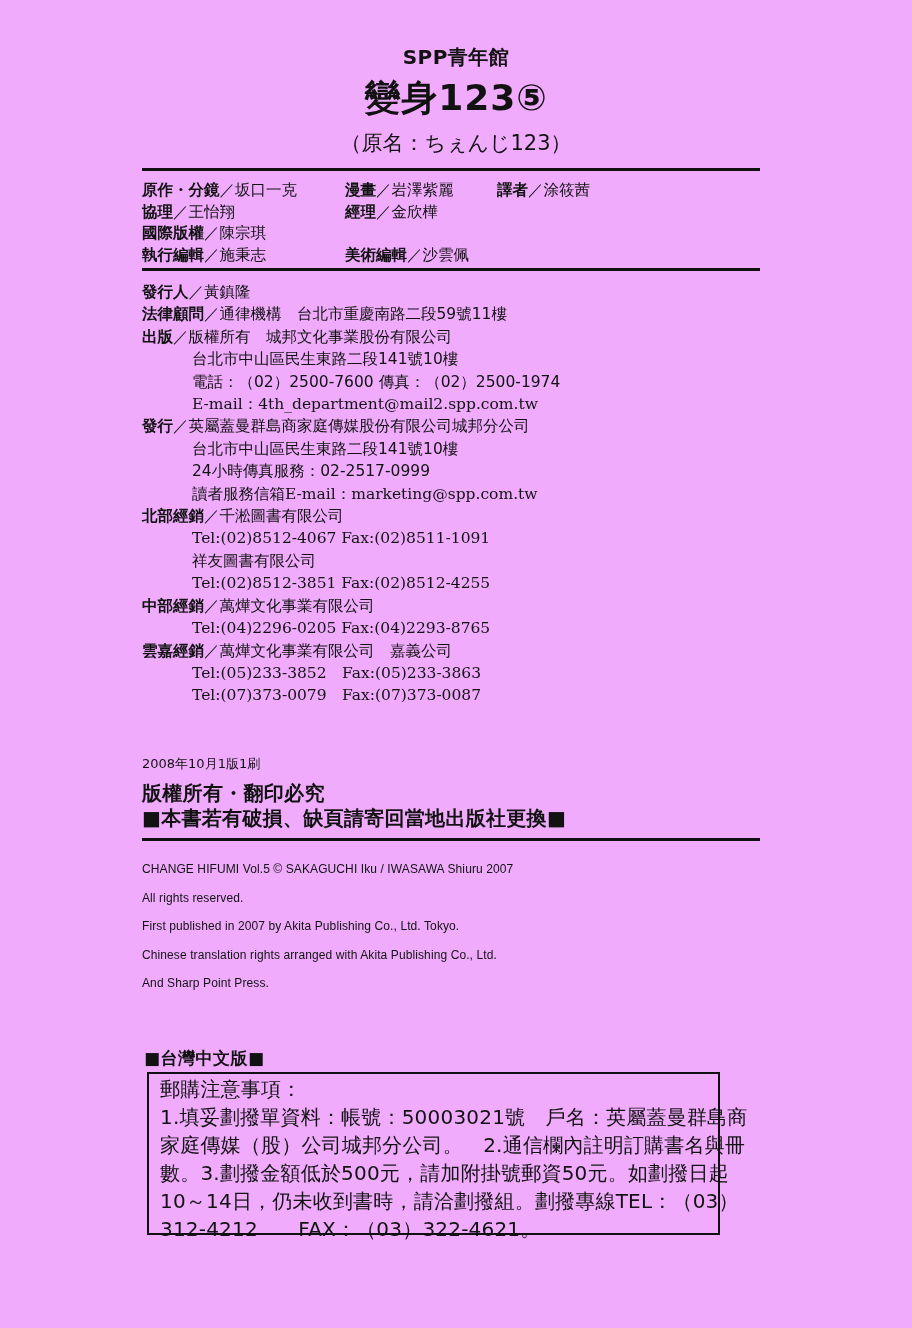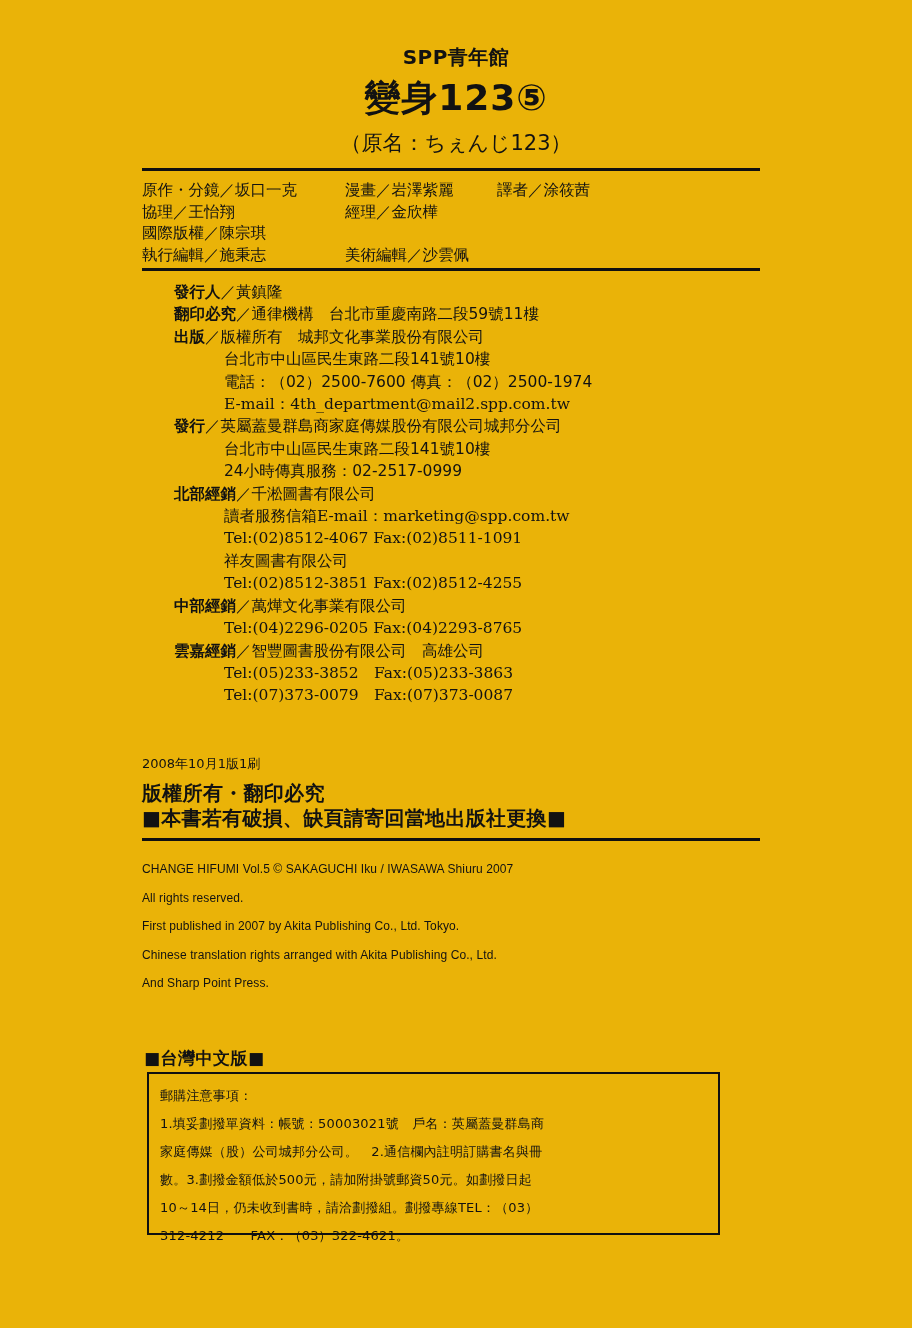--- a/index.html
+++ b/index.html
@@ -8,21 +8,21 @@
     background: #ffffff;
   }
   body {
     font-family: "DejaVu Sans", "Liberation Sans", sans-serif;
     color: #121212;
   }
   #page {
     position: relative;
     width: 912px;
     height: 1328px;
-    background: #eab308;
+    background: #f0abfc;
     overflow: hidden;
   }
 
   
   .rule {
     position: absolute;
     left: 142px;
     width: 618px;
     height: 3px;
     background: #101010;
@@ -64,33 +64,33 @@
     left: 142px; top: 180px;
     width: 620px;
     font-size: 15.5px;
     line-height: 21.5px;
   }
   .credit-row { position: relative; height: 21.5px; white-space: nowrap; }
   .credit-cell { position: absolute; top: 0; white-space: nowrap; }
   .c1 { left: 0px; }
   .c2 { left: 203px; }
   .c3 { left: 355px; }
-  .role { font-weight: 400; }
+  .role { font-weight: 700; }
   .sep  { font-weight: 400; }
   .pname { font-weight: 400; }
 
   
   #pubblock {
     position: absolute;
     left: 142px; top: 281px;
     width: 640px;
     font-size: 15.5px;
     line-height: 22.4px;
   }
-  .pline { white-space: nowrap; margin-left: 32px; }
+  .pline { white-space: nowrap; }
   .pline .lbl { font-weight: 700; }
   .ind { padding-left: 50px; }
   .serif { font-family: "DejaVu Serif", "Liberation Serif", serif; }
 
   
   #printdate {
     position: absolute;
     left: 142px; top: 754px;
     font-size: 13px;
     line-height: 20px;
@@ -130,22 +130,22 @@
   }
   #mailbox {
     position: absolute;
     left: 147px; top: 1072px;
     width: 573px;
     height: 163px;
     border: 2px solid #111;
     box-sizing: border-box;
   }
   #mailbox-inner {
-    padding: 8px 9px 0 11px;
-    font-size: 13px;
+    padding: 1px 9px 0 11px;
+    font-size: 20px;
     line-height: 28px;
     letter-spacing: 0.2px;
   }
   #mailbox-inner .mline { white-space: nowrap; }
 </style>
 </head>
 <body>
 
 <div id="page">
 
@@ -173,36 +173,36 @@
         <div class="credit-cell c1"><span class="role">國際版權</span><span class="sep">／</span><span class="pname">陳宗琪</span></div>
       </div>
       <div class="credit-row">
         <div class="credit-cell c1"><span class="role">執行編輯</span><span class="sep">／</span><span class="pname">施秉志</span></div>
         <div class="credit-cell c2"><span class="role">美術編輯</span><span class="sep">／</span><span class="pname">沙雲佩</span></div>
       </div>
     </div>
 
   <div id="pubblock">
       <div class="pline"><span class="lbl">發行人</span><span>／</span><span>黃鎮隆</span></div>
-      <div class="pline"><span class="lbl">翻印必究</span><span>／</span><span>通律機構　台北市重慶南路二段59號11樓</span></div>
+      <div class="pline"><span class="lbl">法律顧問</span><span>／</span><span>通律機構　台北市重慶南路二段59號11樓</span></div>
       <div class="pline"><span class="lbl">出版</span><span>／</span><span>版權所有　城邦文化事業股份有限公司</span></div>
       <div class="pline ind"><span>台北市中山區民生東路二段141號10樓</span></div>
       <div class="pline ind"><span>電話：（02）2500-7600 傳真：（02）2500-1974</span></div>
       <div class="pline ind serif"><span>E-mail：4th_department@mail2.spp.com.tw</span></div>
       <div class="pline"><span class="lbl">發行</span><span>／</span><span>英屬蓋曼群島商家庭傳媒股份有限公司城邦分公司</span></div>
       <div class="pline ind"><span>台北市中山區民生東路二段141號10樓</span></div>
       <div class="pline ind"><span>24小時傳真服務：02-2517-0999</span></div>
+      <div class="pline ind serif"><span>讀者服務信箱E-mail：marketing@spp.com.tw</span></div>
       <div class="pline"><span class="lbl">北部經銷</span><span>／</span><span>千淞圖書有限公司</span></div>
-      <div class="pline ind serif"><span>讀者服務信箱E-mail：marketing@spp.com.tw</span></div>
       <div class="pline ind serif"><span>Tel:(02)8512-4067 Fax:(02)8511-1091</span></div>
       <div class="pline ind"><span>祥友圖書有限公司</span></div>
       <div class="pline ind serif"><span>Tel:(02)8512-3851 Fax:(02)8512-4255</span></div>
       <div class="pline"><span class="lbl">中部經銷</span><span>／</span><span>萬燁文化事業有限公司</span></div>
       <div class="pline ind serif"><span>Tel:(04)2296-0205 Fax:(04)2293-8765</span></div>
-      <div class="pline"><span class="lbl">雲嘉經銷</span><span>／</span><span>智豐圖書股份有限公司　高雄公司</span></div>
+      <div class="pline"><span class="lbl">雲嘉經銷</span><span>／</span><span>萬燁文化事業有限公司　嘉義公司</span></div>
       <div class="pline ind serif"><span>Tel:(05)233-3852　Fax:(05)233-3863</span></div>
       <div class="pline ind serif"><span>Tel:(07)373-0079　Fax:(07)373-0087</span></div>
     </div>
 
   <div id="printdate">2008年10月1版1刷</div>
 
   <div id="copyright-notice">
       <div class="cn-line">版權所有・翻印必究</div>
       <div class="cn-line">■本書若有破損、缺頁請寄回當地出版社更換■</div>
     </div>

